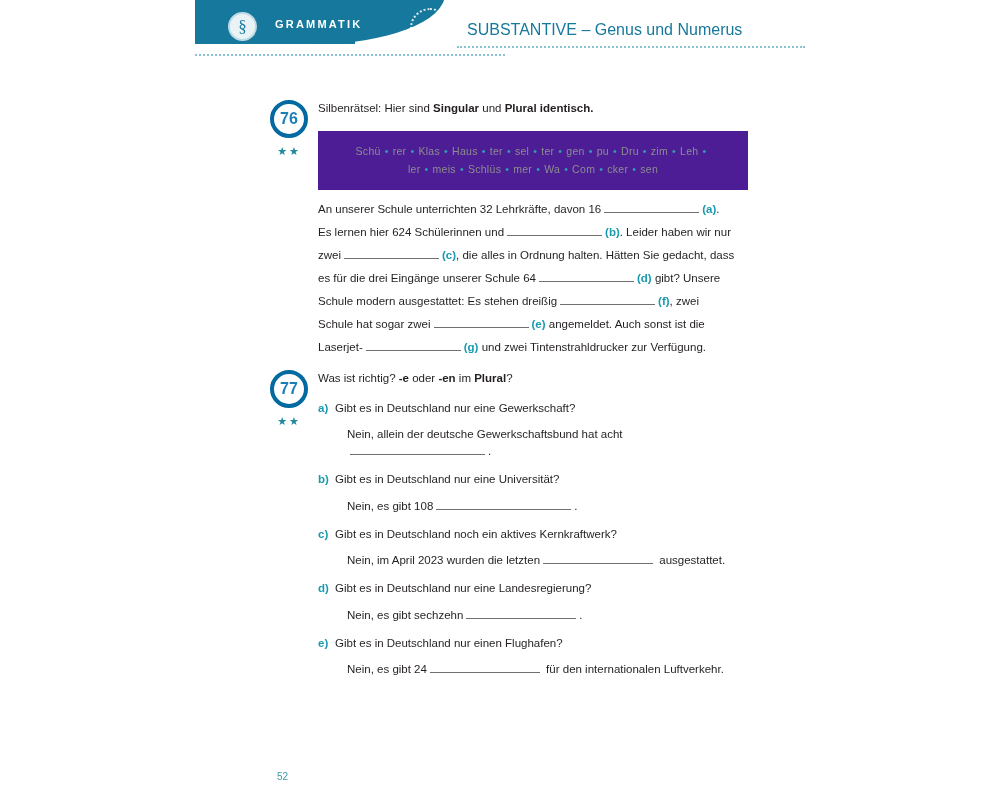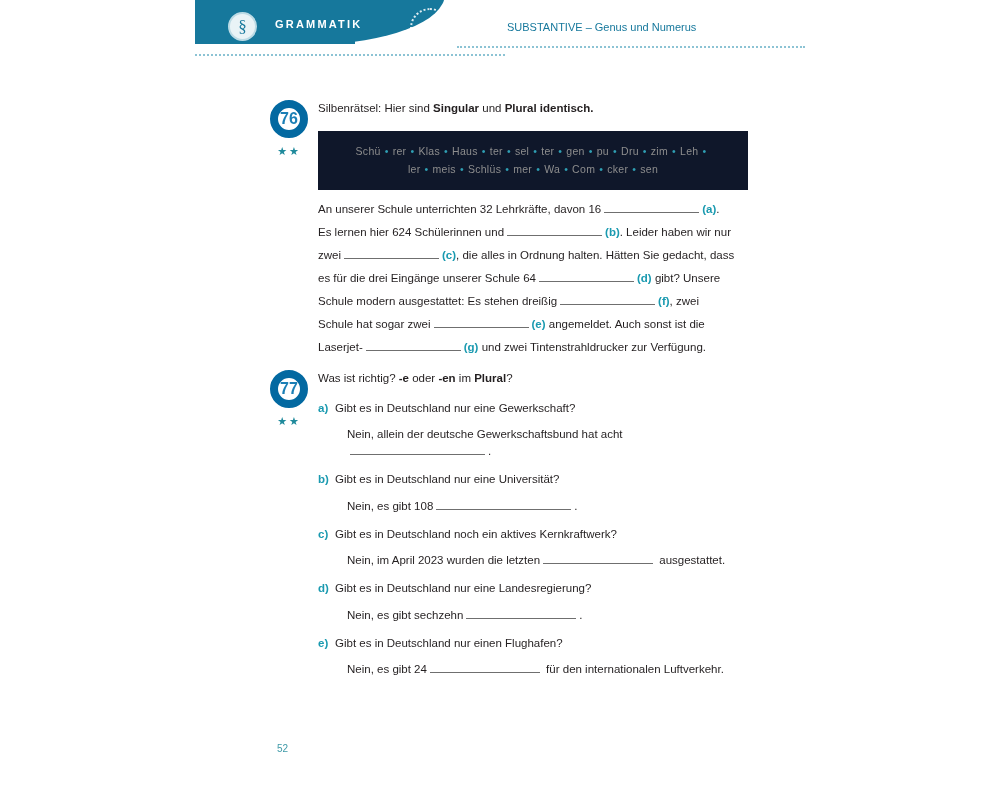--- a/index.html
+++ b/index.html
@@ -76,24 +76,23 @@
     width: 36px;
     height: 36px;
     border-radius: 50%;
     border: 2.5px dotted #ffffff;
     opacity: .85;
   }
   .topic-title {
     position: absolute;
     left: 272px;
     top: 21px;
-    font-size: 11px;
+    font-size: 16px;
     color: #16789c;
     white-space: nowrap;
-    margin-left: 40px;
   }
   .dot-rule {
     position: absolute;
     height: 0;
     border-top: 2px dotted #8cc3d4;
   }
   .dot-rule-a {
     left: 0px;
     top: 54px;
     width: 310px;
@@ -113,21 +112,21 @@
     position: absolute;
     left: 0;
     top: 0;
     width: 42px;
     text-align: center;
   }
   .badge {
     width: 38px;
     height: 38px;
     border-radius: 50%;
-    border: 8px solid #0369a1;
+    border: 4px solid #0369a1;
     box-sizing: border-box;
     display: flex;
     align-items: center;
     justify-content: center;
     font-size: 16px;
     font-weight: bold;
     color: #1b7fb5;
     background: #ffffff;
     margin: 0 auto;
   }
@@ -147,21 +146,21 @@
     font-size: 11.5px;
     line-height: 1.45;
     margin: 0 0 0 0;
     color: #231f20;
   }
   .ex-title b { font-weight: bold; }
 
   
   .syllable-box {
     margin-top: 14px;
-    background: #0f172a;
+    background: #4c1d95;
     padding: 11px 14px 12px;
     box-sizing: border-box;
     text-align: center;
   }
   .syl-line {
     font-size: 10.5px;
     color: #8d8d8d;
     line-height: 1.75;
     letter-spacing: .3px;
   }
@@ -205,21 +204,21 @@
     font-size: 11.5px;
     line-height: 1.5;
     margin-top: 9px;
     margin-left: 29px;
   }
 
   
   .page-number {
     position: absolute;
     left: 277px;
-    top: 743px;
+    top: 771px;
     font-size: 10px;
     color: #3f9aa8;
   }
 </style>
 </head>
 <body>
 
 <div class="header-wrap">
   <div class="banner-tail"></div>
   <div class="banner"></div>

